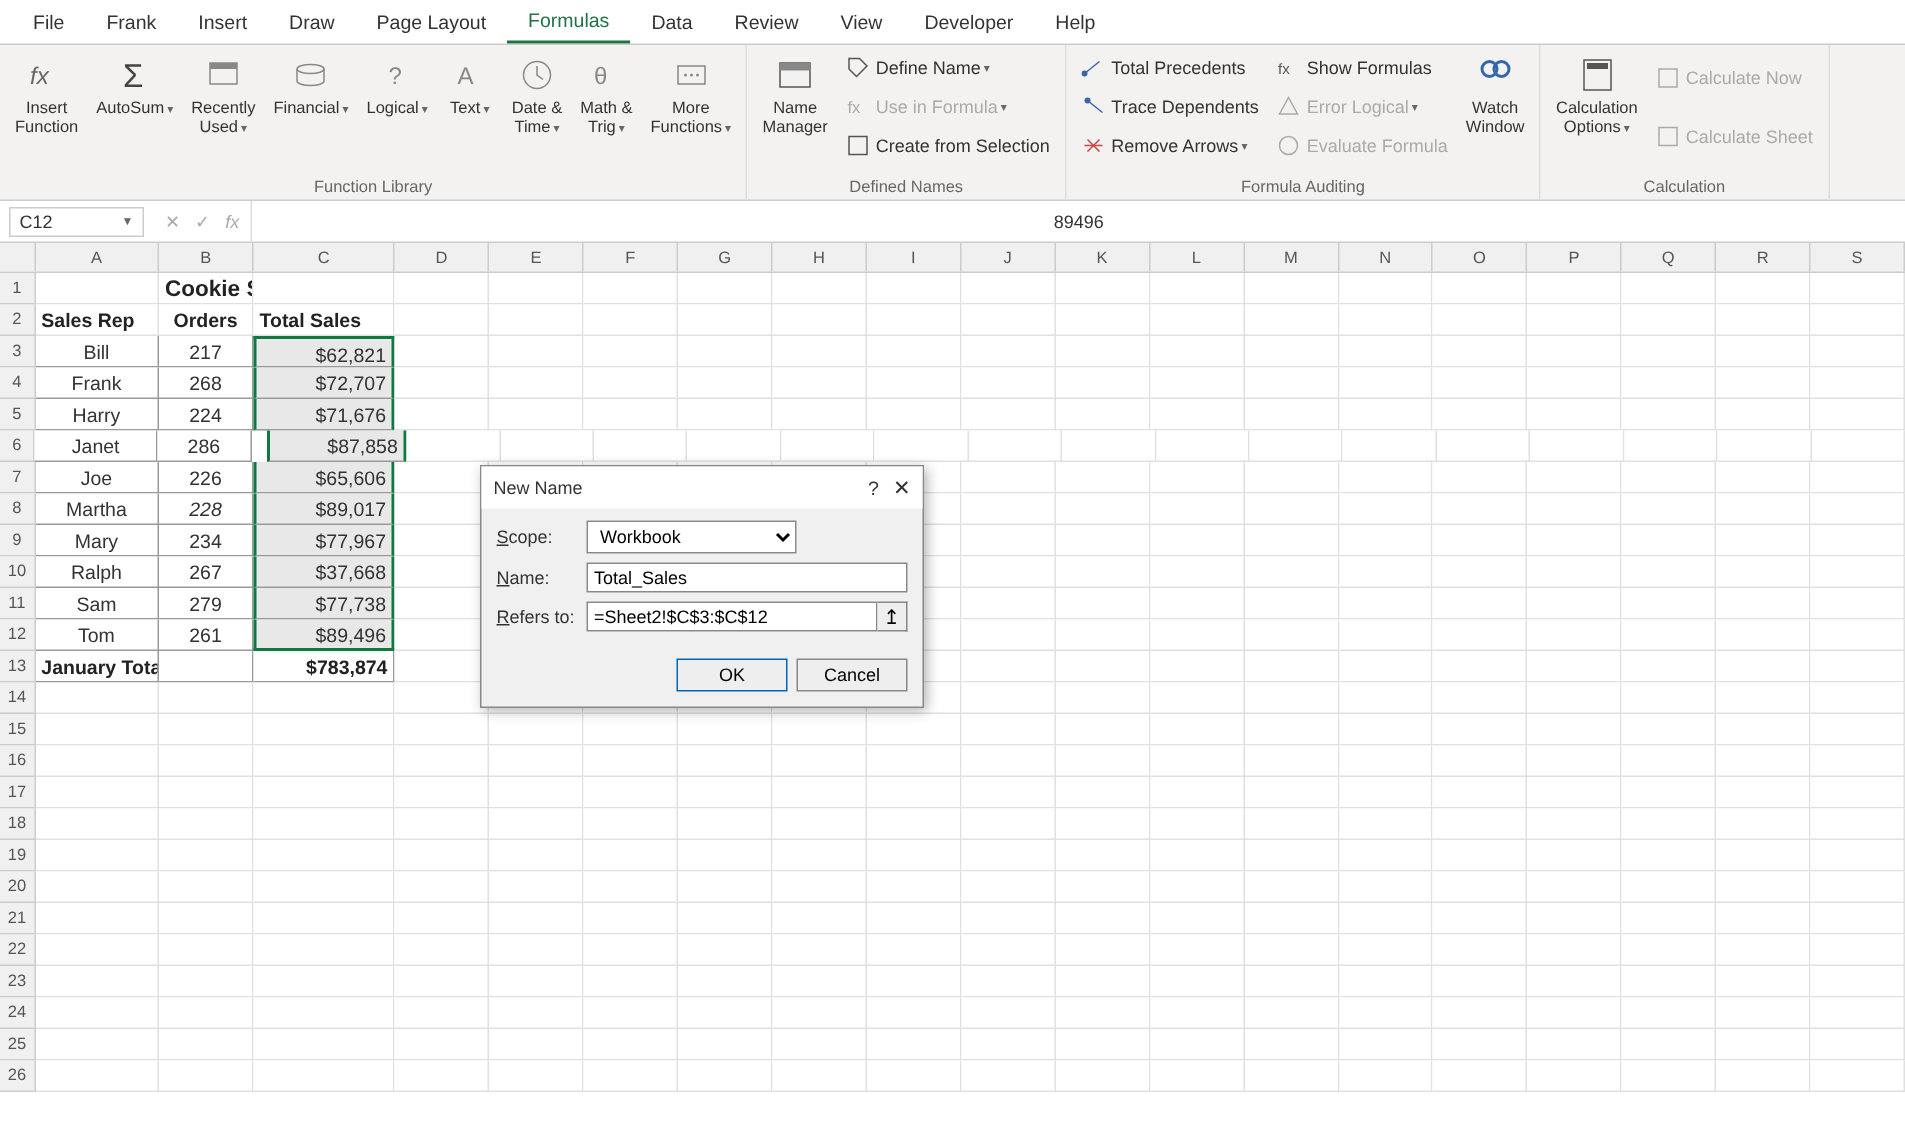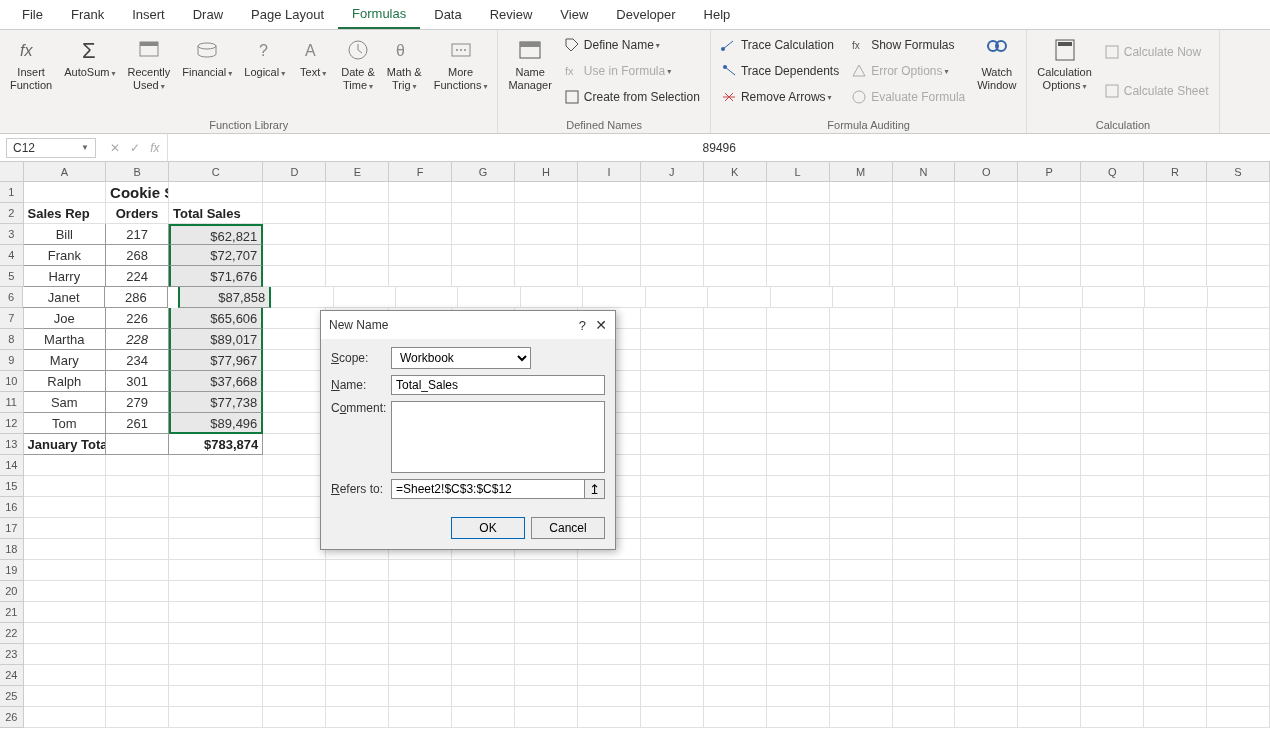--- a/index.html
+++ b/index.html
@@ -217,21 +217,21 @@
   <div class="ribbon-group">
     <div class="ribbon-group-body">
       <div class="rcol">
         <div class="rbtn small">
             <span class="icon">
               <svg width="16" height="16">
                 <path d="M2 12 L12 4" stroke="#36a"></path>
                 <circle cx="2" cy="12" r="2" fill="#36a"></circle>
               </svg>
             </span>
-            <span>Trace Calculation</span>
+            <span>Total Precedents</span>
           </div>
         <div class="rbtn small">
             <span class="icon">
               <svg width="16" height="16">
                 <path d="M4 4 L14 12" stroke="#36a"></path>
                 <circle cx="4" cy="4" r="2" fill="#36a"></circle>
               </svg>
             </span>
             <span>Trace Dependents</span>
           </div>
@@ -253,21 +253,21 @@
               </svg>
             </span>
             <span>Show Formulas</span>
           </div>
         <div class="rbtn small disabled dd-arrow">
             <span class="icon">
               <svg width="16" height="16">
                 <path d="M8 2 l6 11 h-12 z" fill="none" stroke="#aaa"></path>
               </svg>
             </span>
-            <span>Error Options</span>
+            <span>Error Logical</span>
           </div>
         <div class="rbtn small disabled">
             <span class="icon">
               <svg width="16" height="16">
                 <circle cx="8" cy="8" r="6" fill="none" stroke="#aaa"></circle>
               </svg>
             </span>
             <span>Evaluate Formula</span>
           </div>
       </div>
@@ -549,21 +549,21 @@
         <div class="cell " style="width: 64px;"></div>
         <div class="cell " style="width: 64px;"></div>
         <div class="cell " style="width: 64px;"></div>
         <div class="cell " style="width: 64px;"></div>
         <div class="cell " style="width: 64px;"></div>
         <div class="cell " style="width: 64px;"></div>
       </div>
       <div class="row">
         <div class="rowhdr">10</div>
         <div class="cell center" style="width: 84px; border-bottom: 1px solid rgb(153, 153, 153); border-right: 1px solid rgb(153, 153, 153);">Ralph</div>
-        <div class="cell center" style="width: 64px; border-bottom: 1px solid rgb(153, 153, 153); border-right: 1px solid rgb(153, 153, 153);">301</div>
+        <div class="cell center" style="width: 64px; border-bottom: 1px solid rgb(153, 153, 153); border-right: 1px solid rgb(153, 153, 153);">267</div>
         <div class="cell right sel sel-range-left sel-range-right" style="width: 96px; border-bottom: 1px solid rgb(153, 153, 153); border-right: 1px solid rgb(153, 153, 153);">$37,668</div>
         <div class="cell " style="width: 64px;"></div>
         <div class="cell " style="width: 64px;"></div>
         <div class="cell " style="width: 64px;"></div>
         <div class="cell " style="width: 64px;"></div>
         <div class="cell " style="width: 64px;"></div>
         <div class="cell " style="width: 64px;"></div>
         <div class="cell " style="width: 64px;"></div>
         <div class="cell " style="width: 64px;"></div>
         <div class="cell " style="width: 64px;"></div>
@@ -942,24 +942,20 @@
     <div class="drow">
       <label><span class="underline">S</span>cope:</label>
       <select style="flex:0 0 140px">
         <option>Workbook</option>
       </select>
     </div>
     <div class="drow">
       <label><span class="underline">N</span><span>ame:</span></label>
       <input type="text" value="Total_Sales" style="">
     </div>
-    <div class="drow" style="align-items:flex-start">
-      <label>C<span class="underline">o</span>mment:</label>
-      <textarea style=""></textarea>
-    </div>
     <div class="drow">
       <label><span class="underline">R</span>efers to:</label>
       <div class="refbox">
         <input type="text" value="=Sheet2!$C$3:$C$12" style="">
         <button>↥</button>
       </div>
     </div>
   </div>
   <div class="dialog-buttons">
     <button class="primary">OK</button>

